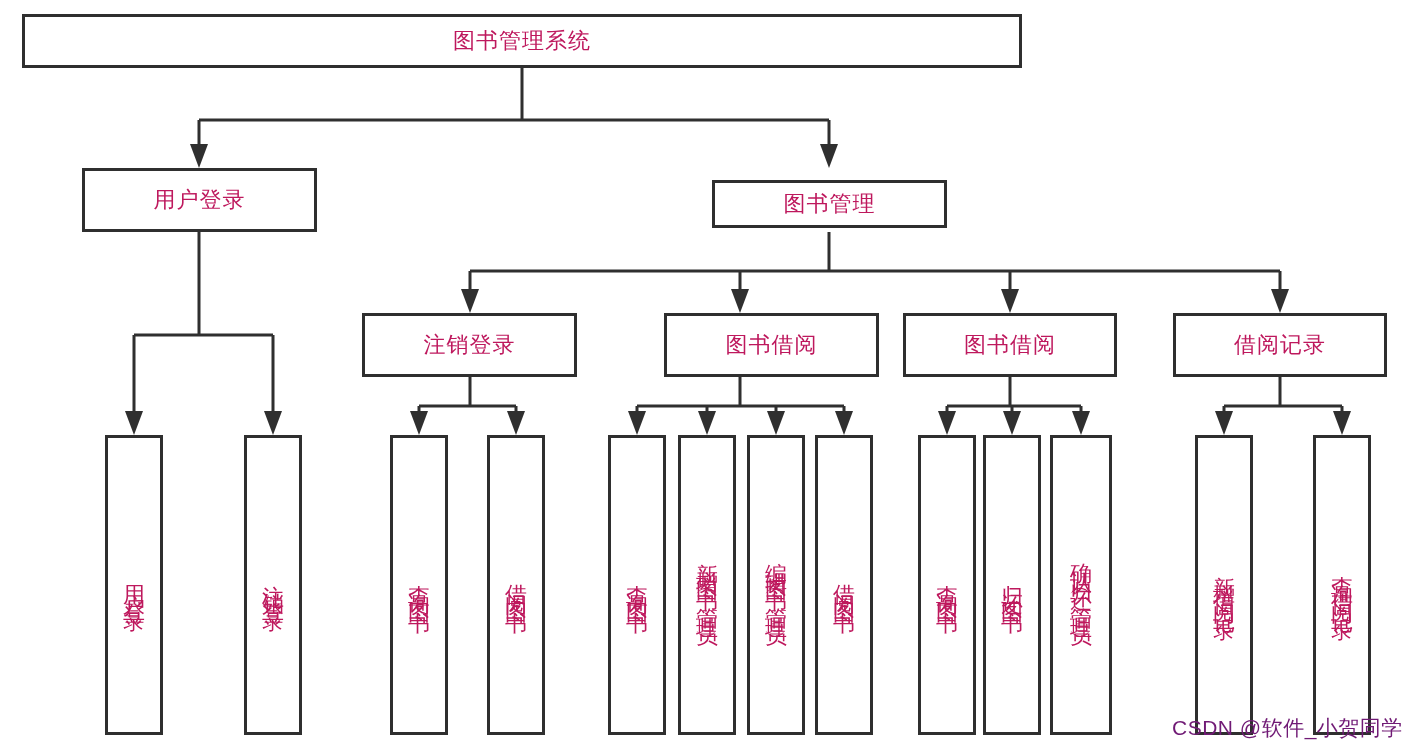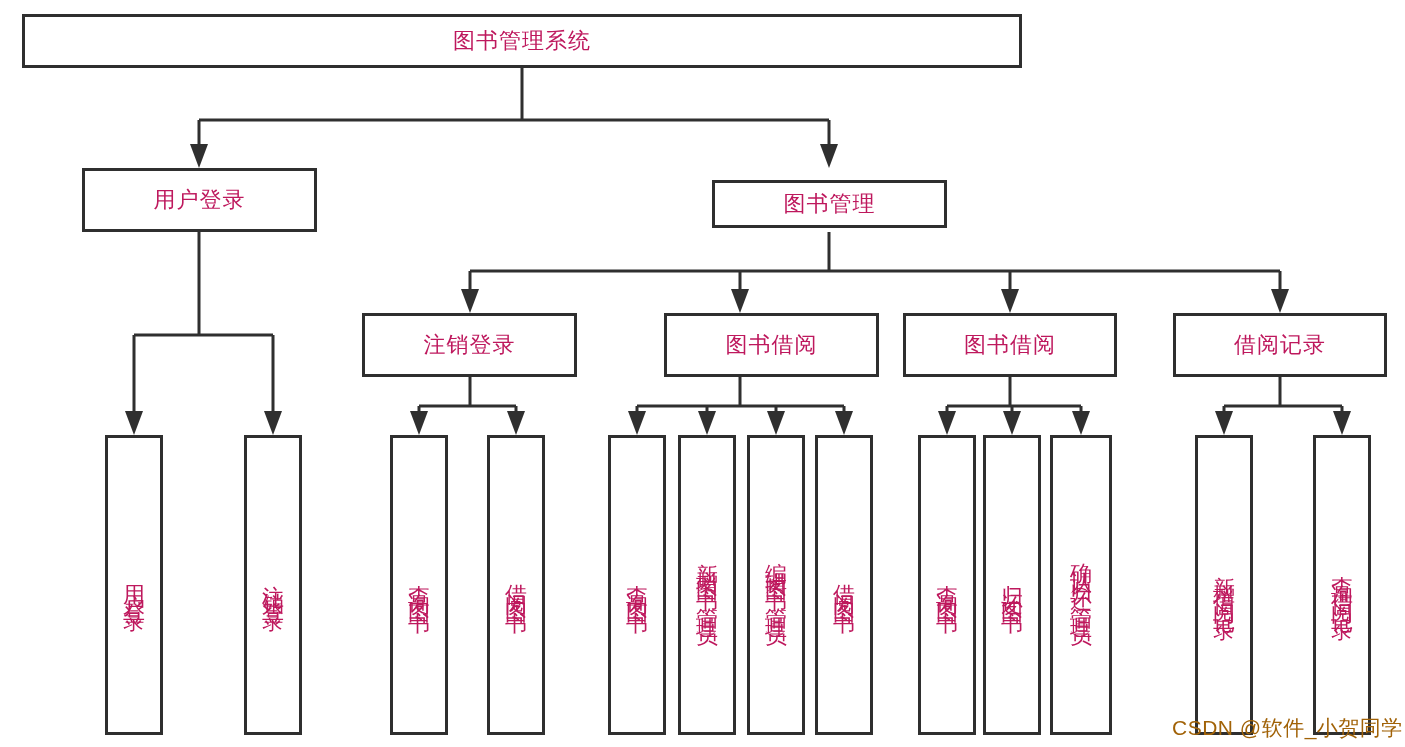--- a/index.html
+++ b/index.html
@@ -39,21 +39,21 @@
     letter-spacing: 9px;
     line-height: 1;
     white-space: nowrap;
   }
   .watermark {
     position: absolute;
     left: 1172px;
     top: 714px;
     z-index: 2;
     font-size: 21px;
-    color: #a16207;
+    color: #701a75;
     letter-spacing: 0.5px;
     white-space: nowrap;
   }
 </style>
 </head>
 <body>
 
 <div class="diagram">
 
   <svg class="connectors" width="1405" height="747" viewBox="0 0 1405 747">

